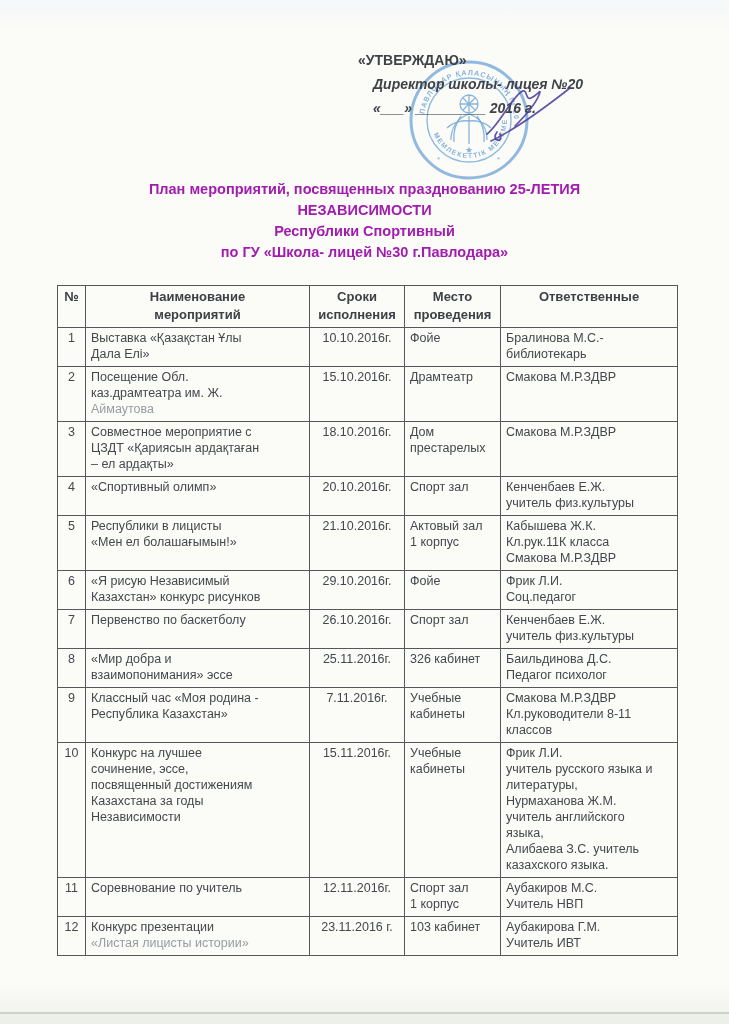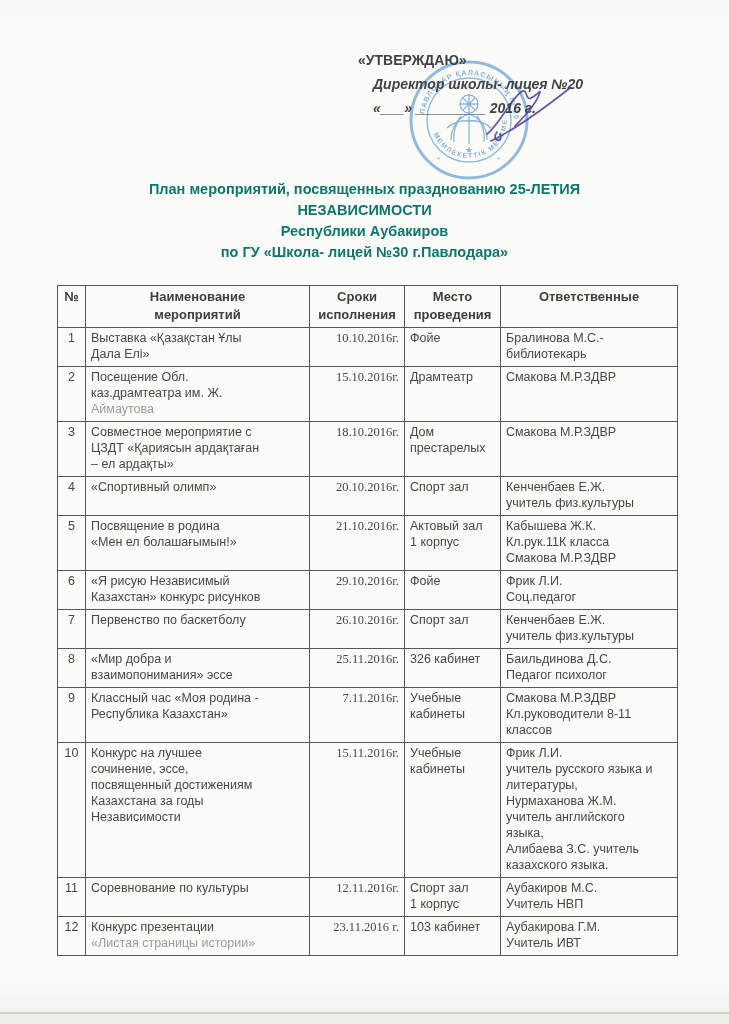--- a/index.html
+++ b/index.html
@@ -22,40 +22,40 @@
 
   
   .stamp{position:absolute;left:407px;top:58px;width:124px;height:124px;z-index:1;opacity:.85;}
 
   
   .signature{position:absolute;left:480px;top:84px;width:94px;height:64px;z-index:3;}
 
   
   .title-block{
     position:absolute;left:0;top:179px;width:729px;text-align:center;
-    font-size:14.5px;font-weight:bold;line-height:21px;color:#0f766e;z-index:2;
+    font-size:14.5px;font-weight:bold;line-height:21px;color:#a21caf;z-index:2;
   }
 
   
   table.plan{
     position:absolute;left:57px;top:285px;width:620px;
     border-collapse:collapse;table-layout:fixed;
     font-size:12.5px;color:#44484c;z-index:2;
   }
   table.plan th,table.plan td{
     border:1.6px solid #54585a;vertical-align:top;
     white-space:pre-line;word-wrap:break-word;
   }
   table.plan th{
     font-size:13px;font-weight:bold;text-align:center;color:#3d4145;
     padding:2px 2px 3px;line-height:18px;
   }
   table.plan td{line-height:16px;padding:2px 5px 4px;}
   td.c-num{text-align:center;padding-left:1px;padding-right:1px;}
-  td.c-date{text-align:right;font-family:Liberation Serif, serif;}
+  td.c-date{text-align:center;}
   .faded{display:block;color:#969ca1;}
   col.w-num{width:28px;}  col.w-name{width:224px;}
   col.w-date{width:95px;} col.w-place{width:96px;}
   col.w-resp{width:177px;}
 
   
   .bottom-line{position:absolute;left:0;top:1012px;width:729px;height:2px;background:#ccd1cb;z-index:1;}
   .bottom-strip{position:absolute;left:0;top:1014px;width:729px;height:10px;background:#edefe9;z-index:1;}
 </style>
 </head>
@@ -102,21 +102,21 @@
     <g fill="none" stroke="#4b3f9e" stroke-width="1.7" stroke-linecap="round" stroke-opacity="0.88">
       <path d="M7,50 C19,41 31,15 41,8 C48,3 45,17 51,14 C58,11 62,3 59,11 C55,21 45,32 35,42"></path>
       <path d="M11,57 C32,47 62,26 90,4"></path>
       <path d="M17,48 c-7,9 7,12 3,2"></path>
     </g>
   </svg>
 
   <div class="title-block">
     <div>План мероприятий, посвященных празднованию 25-ЛЕТИЯ</div>
     <div>НЕЗАВИСИМОСТИ</div>
-    <div>Республики Аубакиров</div>
+    <div>Республики Спортивный</div>
     <div>по ГУ «Школа- лицей №30 г.Павлодара»</div>
   </div>
 
   <table class="plan">
     <colgroup>
       <col class="w-num">
         <col class="w-name">
         <col class="w-date">
         <col class="w-place">
         <col class="w-resp">
@@ -168,21 +168,21 @@
       <td class="c-num"><span>4</span></td>
       <td class="c-name"><span>«Спортивный  олимп»</span><span class="faded"></span></td>
       <td class="c-date"><span>20.10.2016г.</span></td>
       <td class="c-place"><span>Спорт зал</span></td>
       <td class="c-resp"><span>Кенченбаев Е.Ж.
 учитель физ.культуры</span></td>
     </tr>
 
     <tr>
       <td class="c-num"><span>5</span></td>
-      <td class="c-name"><span>Посвящение в родина
+      <td class="c-name"><span>Республики в лицисты
 «Мен ел болашағымын!»</span><span class="faded"></span></td>
       <td class="c-date"><span>21.10.2016г.</span></td>
       <td class="c-place"><span>Актовый зал
 1 корпус</span></td>
       <td class="c-resp"><span>Кабышева Ж.К.
 Кл.рук.11К класса
 Смакова М.Р.ЗДВР</span></td>
     </tr>
 
     <tr>
@@ -241,31 +241,31 @@
 литературы,
 Нурмаханова Ж.М.
 учитель английского
 языка,
 Алибаева З.С. учитель
 казахского языка.</span></td>
     </tr>
 
     <tr>
       <td class="c-num"><span>11</span></td>
-      <td class="c-name"><span>Соревнование по культуры</span><span class="faded"></span></td>
+      <td class="c-name"><span>Соревнование по учитель</span><span class="faded"></span></td>
       <td class="c-date"><span>12.11.2016г.</span></td>
       <td class="c-place"><span>Спорт зал
 1 корпус</span></td>
       <td class="c-resp"><span>Аубакиров М.С.
 Учитель НВП</span></td>
     </tr>
 
     <tr>
       <td class="c-num"><span>12</span></td>
-      <td class="c-name"><span>Конкурс презентации</span><span class="faded">«Листая страницы истории»</span></td>
+      <td class="c-name"><span>Конкурс презентации</span><span class="faded">«Листая лицисты истории»</span></td>
       <td class="c-date"><span>23.11.2016 г.</span></td>
       <td class="c-place"><span>103 кабинет</span></td>
       <td class="c-resp"><span>Аубакирова Г.М.
 Учитель ИВТ</span></td>
     </tr>
 
   </tbody>
   </table>
 
   <div class="bottom-line"></div>

